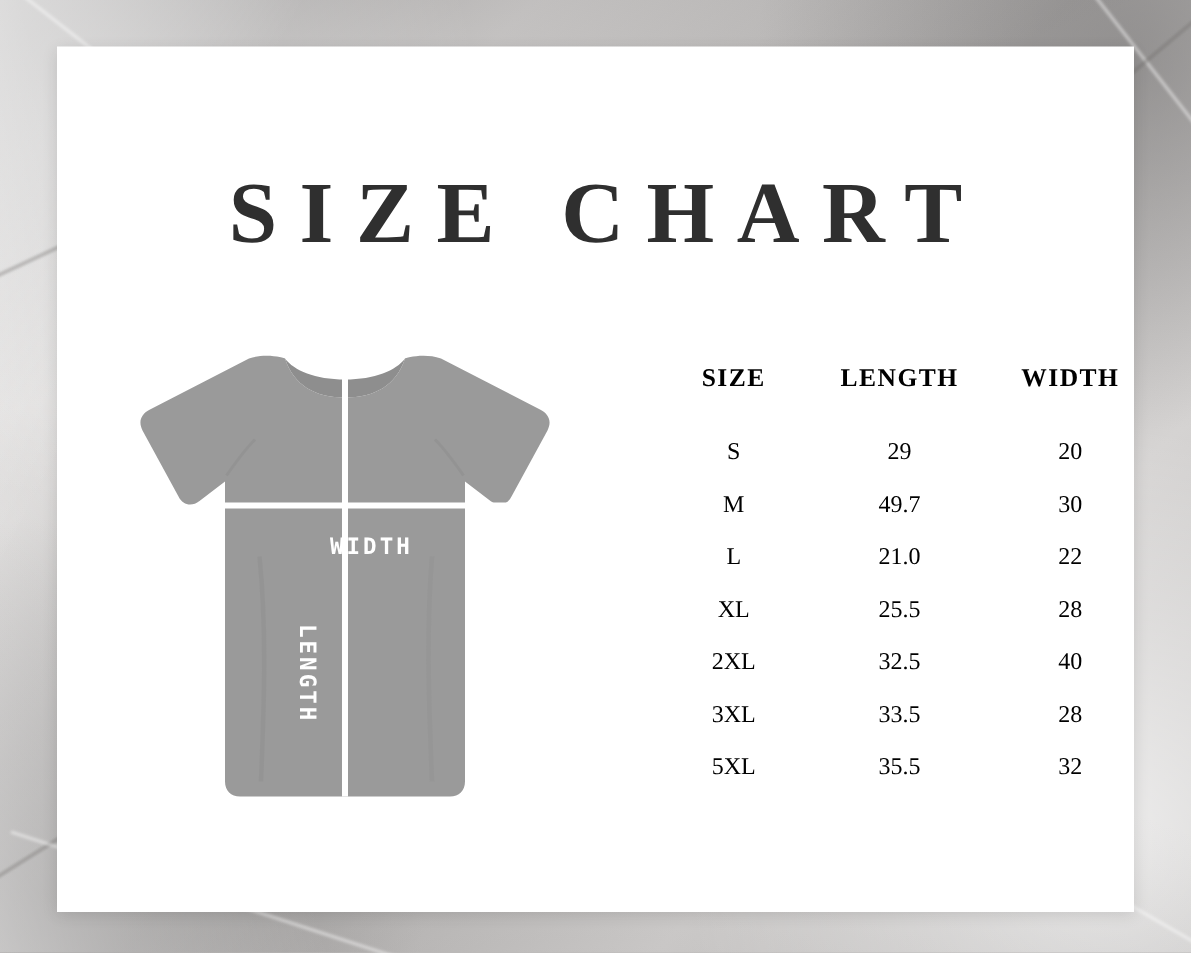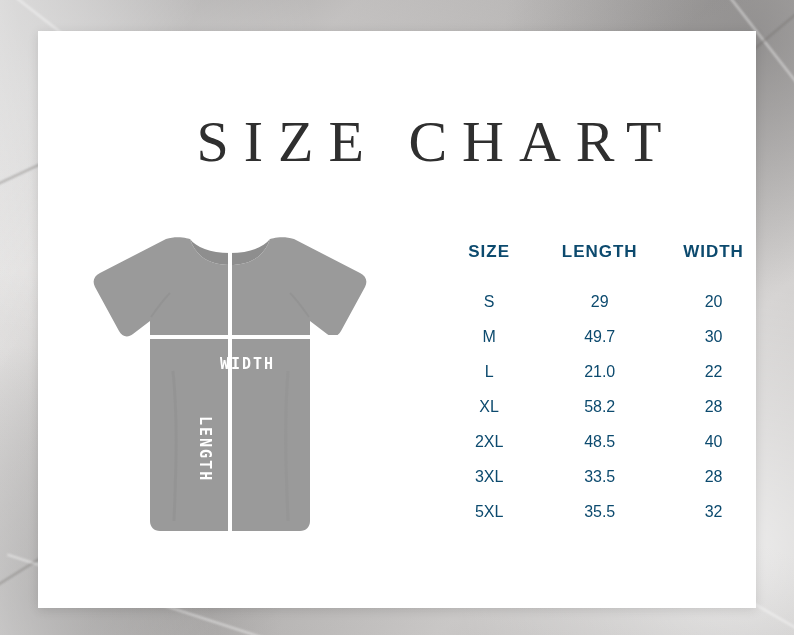--- a/index.html
+++ b/index.html
@@ -53,23 +53,22 @@
     position: absolute;
     top: 82px;
     left: 0;
     width: 100%;
     text-align: center;
     font-family: "Liberation Serif", serif;
     font-size: 58px;
     letter-spacing: 15px;
     text-indent: 15px;
     color: #2f2f2f;
-    font-weight: 400;
+    font-weight: 700;
     line-height: 1;
-    margin-left: 32px;
   }
 
   
   .shirt-wrap {
     position: absolute;
     left: 40px;
     top: 190px;
     width: 330px;
     height: 350px;
   }
@@ -97,22 +96,22 @@
   
   .table {
     position: absolute;
     left: 400px;
     top: 210px;
     width: 330px;
   }
   table {
     width: 100%;
     border-collapse: collapse;
-    font-family: Liberation Sans, sans-serif;
-    color: #0c4a6e;
+    font-family: Liberation Serif, serif;
+    color: #000000;
   }
   thead th {
     font-size: 17px;
     font-weight: 700;
     letter-spacing: 1px;
     padding-bottom: 22px;
     text-align: center;
   }
   tbody td {
     font-size: 16px;
@@ -203,26 +202,26 @@
           <td class="col-length">49.7</td>
           <td class="col-width">30</td>
         </tr>
         <tr>
           <td class="col-size">L</td>
           <td class="col-length">21.0</td>
           <td class="col-width">22</td>
         </tr>
         <tr>
           <td class="col-size">XL</td>
-          <td class="col-length">58.2</td>
+          <td class="col-length">25.5</td>
           <td class="col-width">28</td>
         </tr>
         <tr>
           <td class="col-size">2XL</td>
-          <td class="col-length">48.5</td>
+          <td class="col-length">32.5</td>
           <td class="col-width">40</td>
         </tr>
         <tr>
           <td class="col-size">3XL</td>
           <td class="col-length">33.5</td>
           <td class="col-width">28</td>
         </tr>
         <tr>
           <td class="col-size">5XL</td>
           <td class="col-length">35.5</td>

